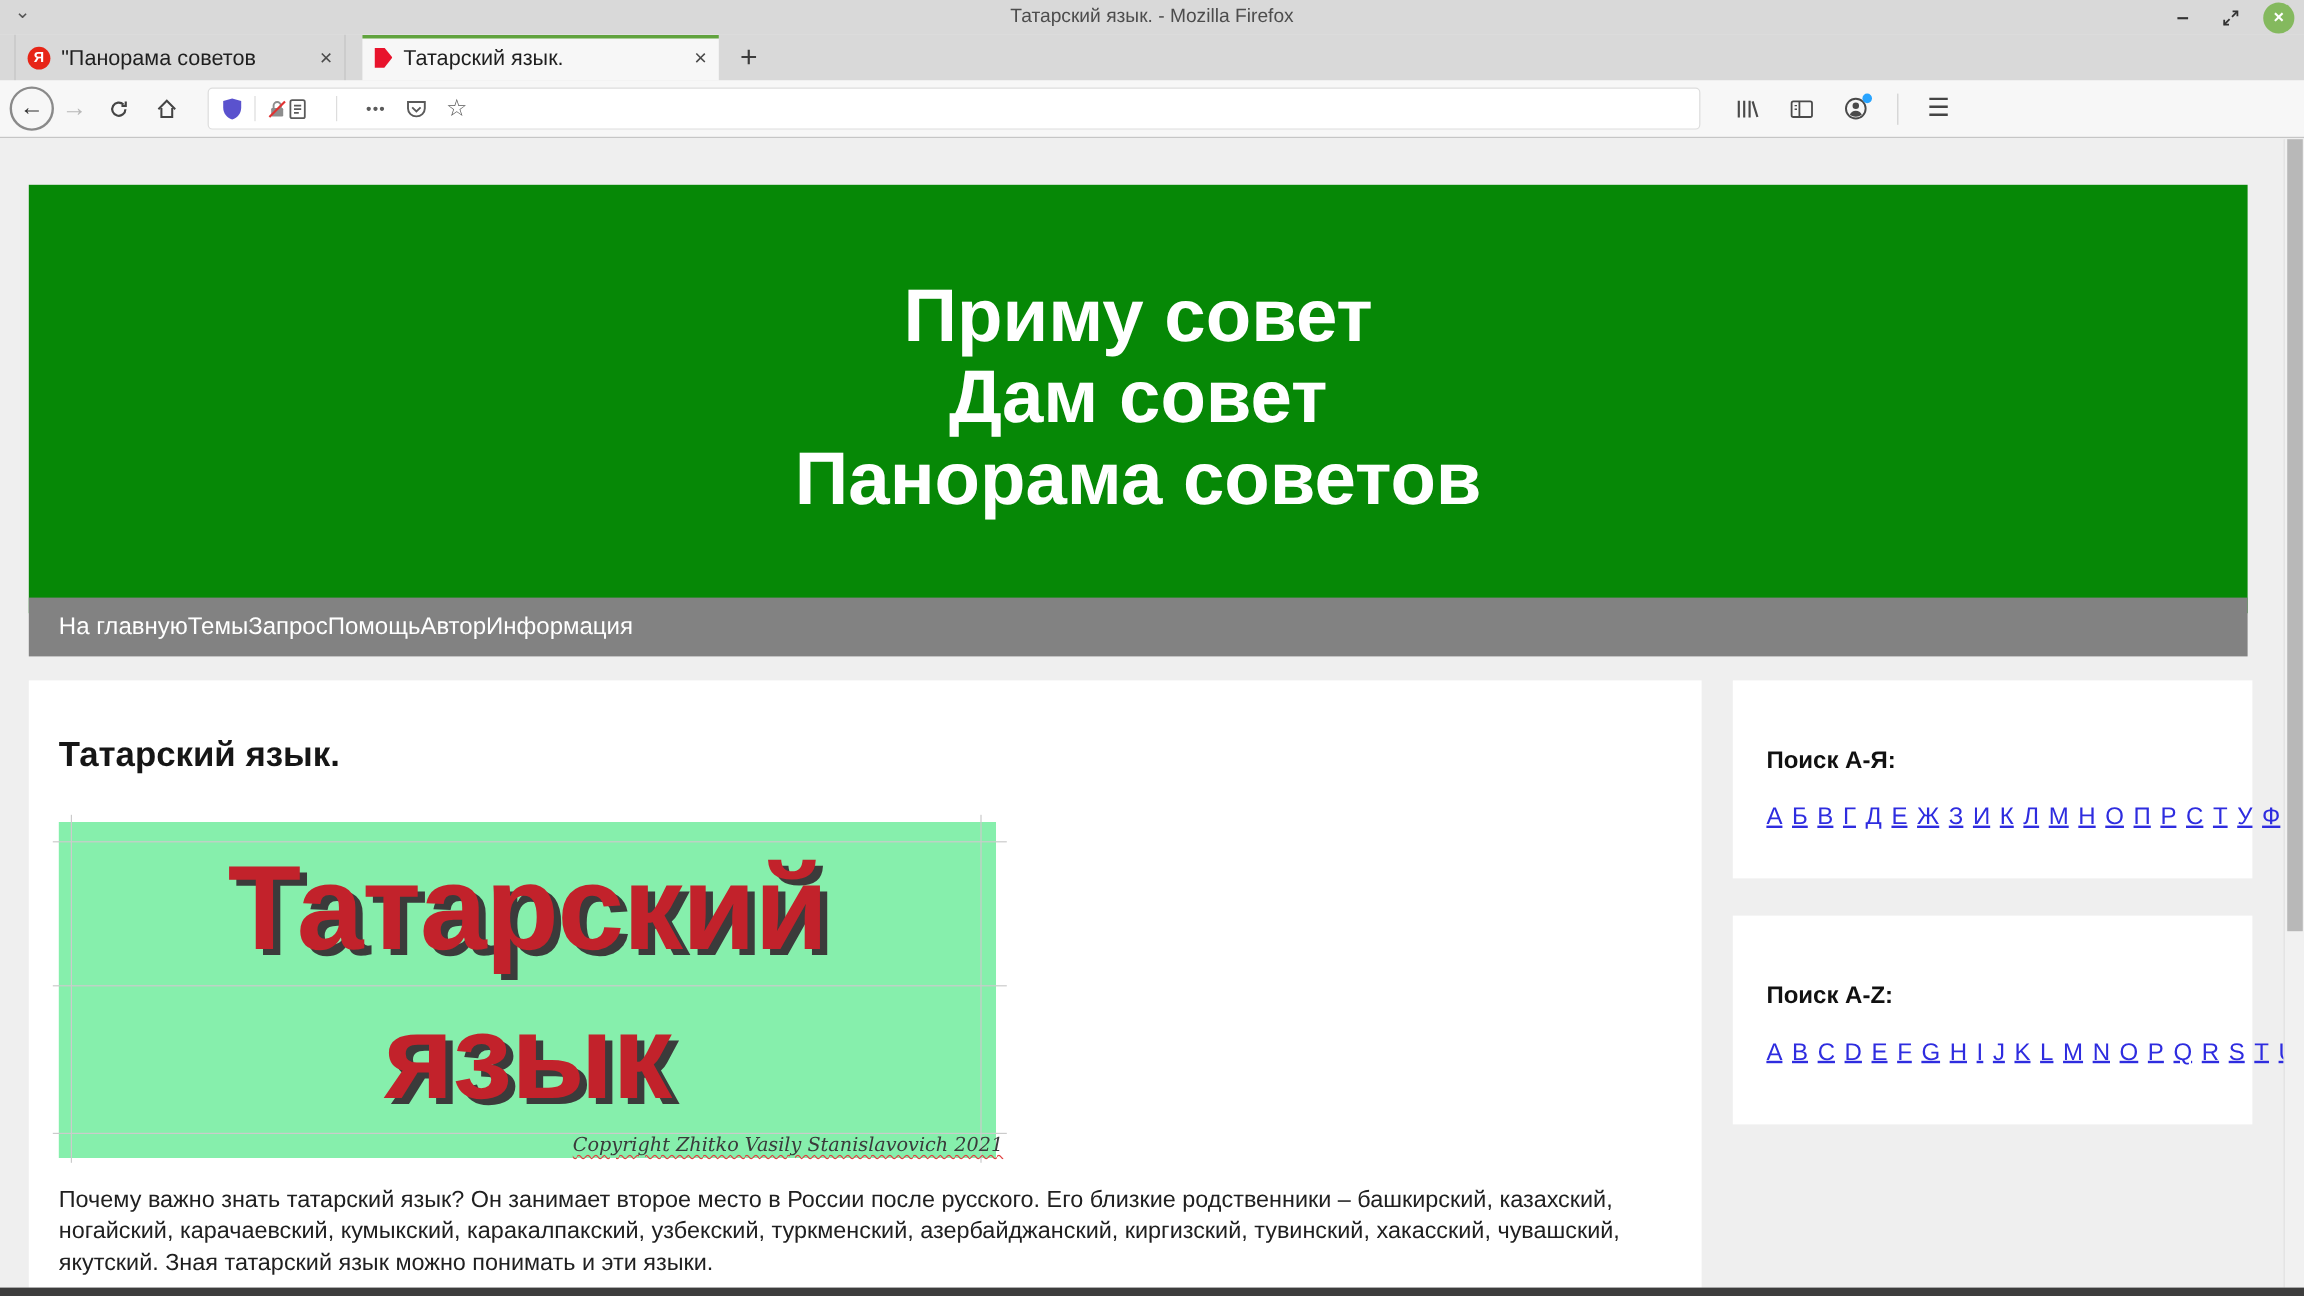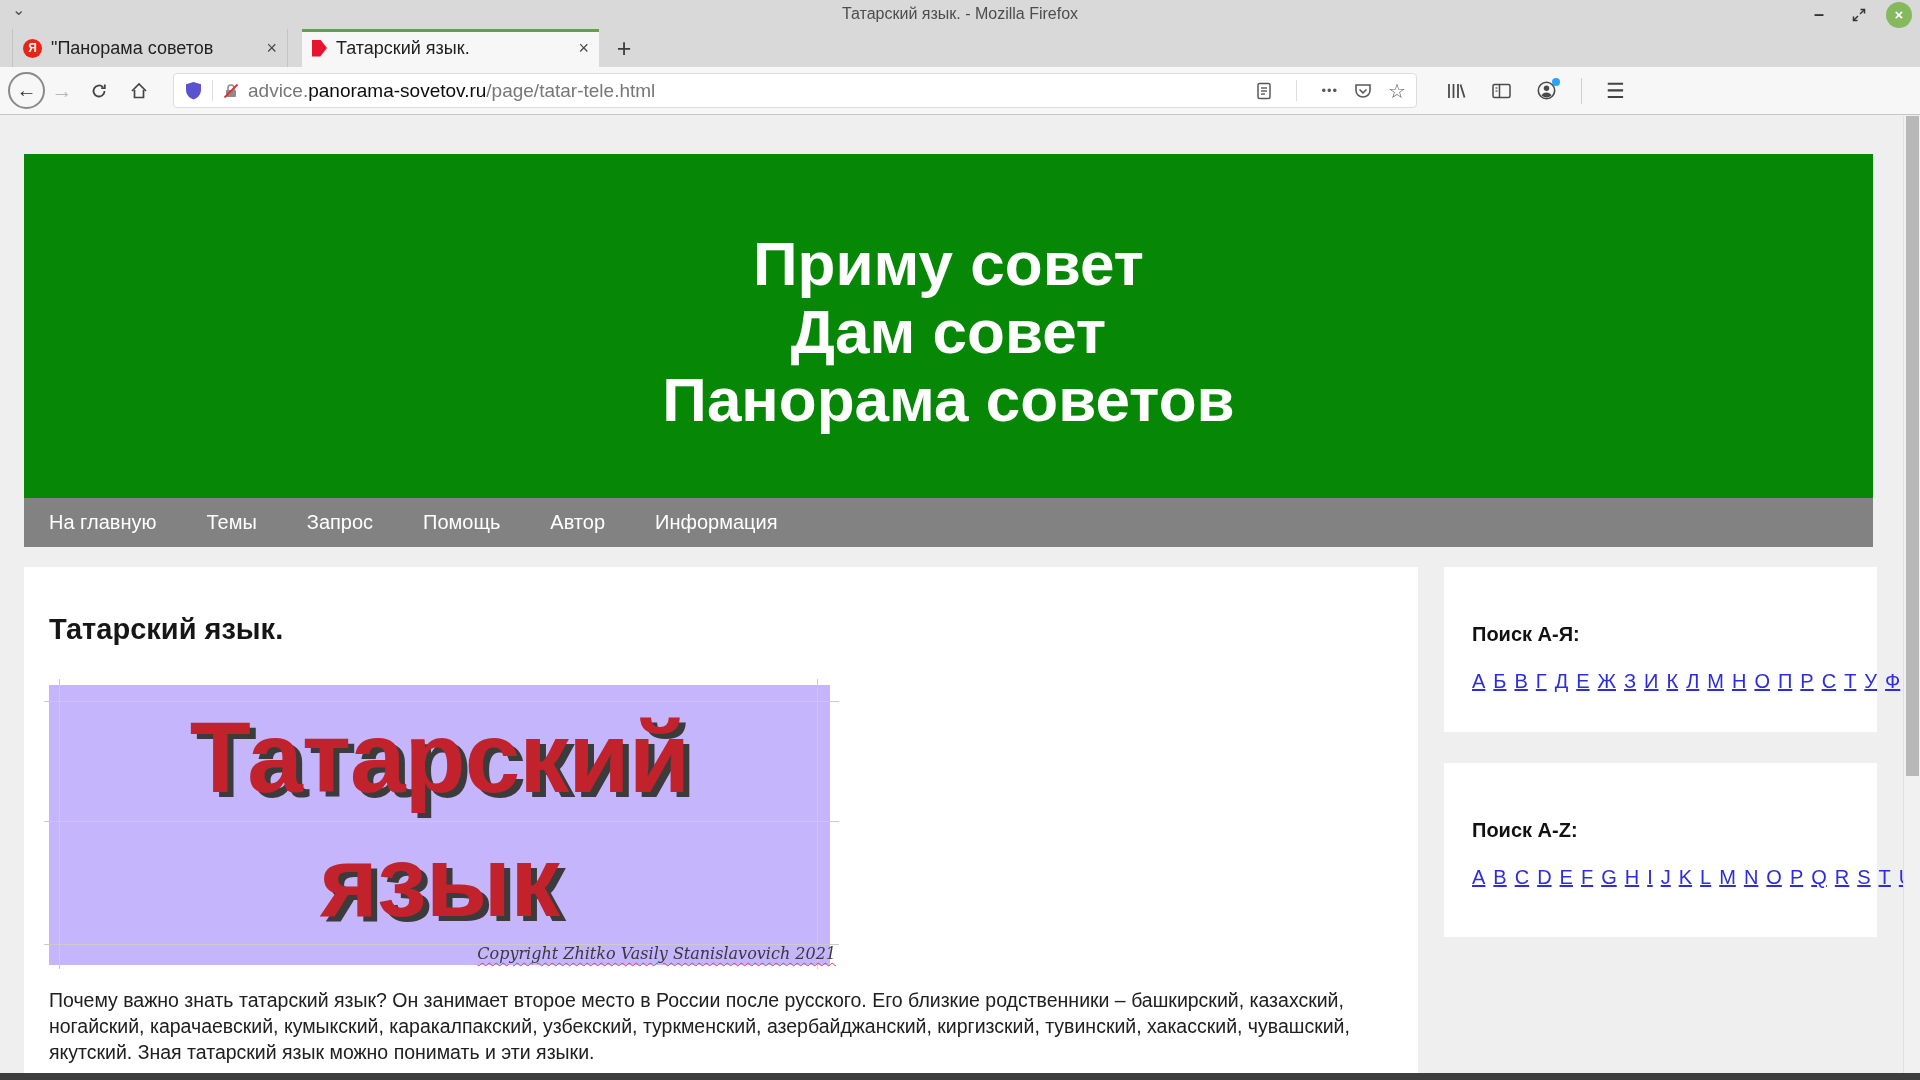--- a/index.html
+++ b/index.html
@@ -60,27 +60,27 @@
   .hamburger { font-size:21px; color:#444; cursor:pointer; }
   .tbr-sep { width:1px; height:26px; background:#cfcfcf; }
 
   
   .viewport { position:absolute; top:116px; left:0; width:1920px; height:957px; background:#efefef; }
   .banner { position:absolute; left:24px; top:38px; width:1849px; height:357px;
             background:var(--banner-green,#068806); padding-top:76px; }
   .banner-line { text-align:center; color:#fff; font-weight:bold; font-size:62px; line-height:68px; }
   .menubar { position:absolute; left:24px; top:382px; width:1849px; height:49px;
              background:var(--menu-gray,#828282); display:flex; align-items:center;
-             padding-left:25px; gap:50px; }
+             padding-left:25px; }
   .menubar span { color:#fff; font-size:20px; cursor:pointer; }
 
   .main-card { position:absolute; left:24px; top:451px; width:1394px; height:506px; background:#fff; }
   .article-h1 { position:absolute; left:25px; top:46px; font-size:29px; font-weight:bold; color:#161616; }
 
-  .figure { position:absolute; left:25px; top:118px; width:781px; height:280px; background:#c4b5fd; }
+  .figure { position:absolute; left:25px; top:118px; width:781px; height:280px; background:#86efac; }
   .guide { position:absolute; background:#cbcbcb; }
   .gv1 { left:10px; top:-6px; bottom:-4px; width:1px; }
   .gv2 { left:768px; top:-6px; bottom:-4px; width:1px; }
   .gh1 { top:16px; left:-5px; right:-9px; height:1px; }
   .gh2 { top:136px; left:-5px; right:-9px; height:1px; }
   .gh3 { top:259px; left:-5px; right:-9px; height:1px; }
   .fig-line { position:absolute; width:100%; text-align:center; font-weight:bold; font-size:100px;
               line-height:1; color:var(--image-red,#c2222b); letter-spacing:-1px;
               text-shadow:6px 5px 0 #3b3b3b; }
   .fig-line1 { top:22px; }
@@ -168,21 +168,20 @@
     <div class="urlbar">
       <svg width="19" height="20">
         <path d="M9.5 1 L17 3.2 V8.5 C17 13.5 14 16.8 9.5 18.6 C5 16.8 2 13.5 2 8.5 V3.2 Z" fill="#5a52ce"></path>
       </svg>
       <span class="u-sep"></span>
       <svg width="18" height="18">
         <rect x="4" y="8" width="10" height="7" rx="1" fill="#8d8d8d"></rect>
         <path d="M6 8 V6 a3 3 0 0 1 6 0 V8" fill="none" stroke="#8d8d8d" stroke-width="1.6"></path>
         <line x1="2.5" y1="15.5" x2="15.5" y2="2.5" stroke="#e03131" stroke-width="1.8"></line>
       </svg>
-      <span class="url-text"><span class="url-dim">advice.</span><span class="url-domain">panorama-sovetov.ru</span><span class="url-dim">/page/tatar-tele.html</span></span>
       <span class="url-right">
         <svg width="16" height="20">
           <rect x="2" y="2.5" width="12" height="15" rx="1.5" fill="none" stroke="#5a5a5a" stroke-width="1.5"></rect>
           <line x1="5" y1="7" x2="11" y2="7" stroke="#5a5a5a" stroke-width="1.4"></line>
           <line x1="5" y1="10" x2="11" y2="10" stroke="#5a5a5a" stroke-width="1.4"></line>
           <line x1="5" y1="13" x2="9" y2="13" stroke="#5a5a5a" stroke-width="1.4"></line>
         </svg>
         <span class="u-sep"></span>
         <span class="dots">•••</span>
         <svg width="20" height="18">

